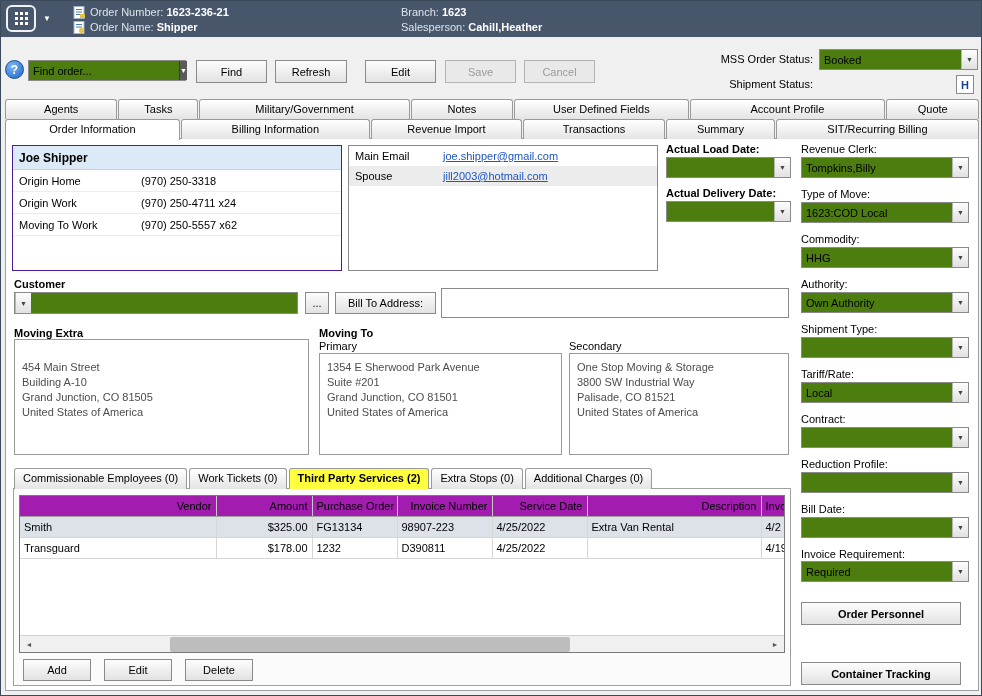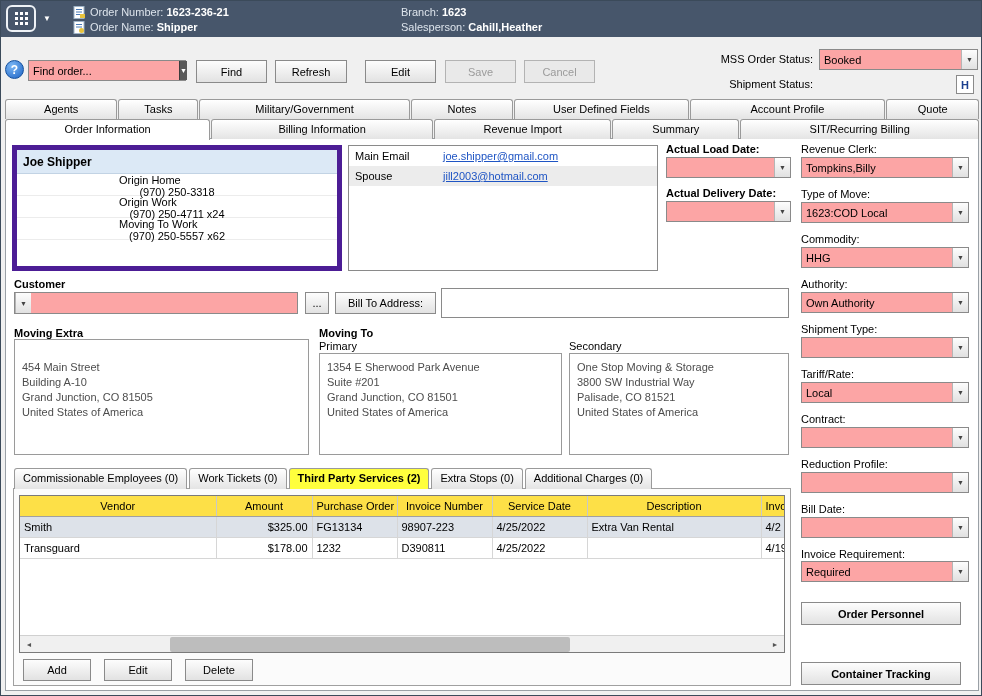--- a/index.html
+++ b/index.html
@@ -13,21 +13,21 @@
   .tb-chevron { position:absolute; left:42px; top:13px; font-size:8px; color:#fff; cursor:pointer; }
   .tb-icon { position:absolute; width:13px; height:13px; }
   .tb-line { position:absolute; white-space:nowrap; }
   .tb-line b { color:#fff; }
   .tb-label { color:#dde4ec; }
 
   
   .help-circle { position:absolute; left:4px; top:59px; width:19px; height:19px; border-radius:50%;
      background:radial-gradient(circle at 35% 30%, #7db8f5, #1b62c4); border:1px solid #14509e;
      color:#fff; font-weight:bold; font-size:12px; display:flex; align-items:center; justify-content:center; cursor:pointer; }
-  .combo { position:absolute; height:21px; background:#fca5a5; border:1px solid #8a8a8a; display:flex; align-items:center; }
+  .combo { position:absolute; height:21px; background:#4d7c0f; border:1px solid #8a8a8a; display:flex; align-items:center; }
   .combo .val { flex:1; padding:0 4px; overflow:hidden; white-space:nowrap; }
   .combo .arrow { width:16px; align-self:stretch; display:flex; align-items:center; justify-content:center;
      background:linear-gradient(#fdfdfd,#e1e1e1); border-left:1px solid #b5b5b5; color:#444; font-size:7px; cursor:pointer; }
   .combo.darkarrow .arrow { background:#5a5a5a; color:#fff; border-left:1px solid #3c3c3c; }
   .find-input { border:none; outline:none; flex:1; padding:0 4px; font:inherit; background:transparent; }
   .btn { position:absolute; height:23px; display:flex; align-items:center; justify-content:center;
      background:linear-gradient(#fdfdfd,#e2e2e2); border:1px solid #8a8a8a; cursor:pointer; }
   .btn.disabled { color:#9b9b9b; background:#e9e9e9; border-color:#b3b3b3; cursor:default; }
   .h-btn { position:absolute; left:955px; top:74px; width:18px; height:19px; background:#fff; border:1px solid #8a8a8a;
      color:#1b3f8f; font-weight:bold; display:flex; align-items:center; justify-content:center; cursor:pointer; }
@@ -38,23 +38,23 @@
   .tab { height:20px; line-height:18px; text-align:center; border:1px solid #9a9a9a; border-bottom:none;
      border-radius:3px 3px 0 0; background:linear-gradient(#ffffff,#e4e4e4); padding:0 4px;
      white-space:nowrap; overflow:hidden; cursor:pointer; }
   .tabrow2 { z-index:2; }
   .tab.active { background:#fff; height:21px; }
 
   
   .content { position:absolute; left:4px; top:137px; width:974px; height:553px; background:#fff; border:1px solid #9aa0a6; }
 
   
-  .contact-card { position:absolute; left:11px; top:144px; width:330px; height:126px; background:#fff; border:5px solid #4c1d95; }
+  .contact-card { position:absolute; left:11px; top:144px; width:330px; height:126px; background:#fff; border:1px solid #4c1d95; }
   .contact-header { height:24px; line-height:24px; background:#dce9f6; border-bottom:1px solid #c2d3e4; font-weight:bold; font-size:12px; padding-left:6px; }
-  .contact-row { height:22px; display:flex; align-items:center; border-bottom:1px solid #ececec;flex-direction:column; }
+  .contact-row { height:22px; display:flex; align-items:center; border-bottom:1px solid #ececec; }
   .contact-row .cl { width:128px; padding-left:6px; }
   
   .email-card { position:absolute; left:347px; top:144px; width:310px; height:126px; background:#fff; border:1px solid #8a8a8a; }
   .email-row { height:20px; display:flex; align-items:center; padding:0 6px; }
   .email-row.alt { background:#ececec; }
   .email-row .cl { width:78px; }
   .link { color:#1f55c4; text-decoration:underline; cursor:pointer;margin-left:10px; }
 
   
   .rp-label { position:absolute; left:800px; white-space:nowrap; }
@@ -72,21 +72,21 @@
   
   .dtabs { position:absolute; left:13px; top:467px; height:21px; display:flex; gap:2px; z-index:2; }
   .dtab { height:21px; line-height:19px; border:1px solid #9a9a9a; border-bottom:none; border-radius:3px 3px 0 0;
      background:linear-gradient(#ffffff,#e4e4e4); padding:0 8px; white-space:nowrap; cursor:pointer; }
   .dtab.active-hl { background:#ffff3d; font-weight:bold; }
 
   
   .detail-panel { position:absolute; left:12px; top:487px; width:778px; height:198px; background:#fbfbfb; border:1px solid #a0a0a0; }
   .grid-box { position:absolute; left:18px; top:494px; width:766px; height:158px; background:#fff; border:1px solid #7a7a7a; overflow:hidden; }
   table.grid { border-collapse:collapse; table-layout:fixed; width:770px; }
-  table.grid th { font-weight:normal; text-align:center; padding:2px 4px; border-right:1px solid #c8c8c8; border-bottom:1px solid #a0a0a0; height:20px; background:#fde047; overflow:hidden; white-space:nowrap; }
+  table.grid th { font-weight:normal; text-align:right; padding:2px 4px; border-right:1px solid #c8c8c8; border-bottom:1px solid #a0a0a0; height:20px; background:#a21caf; overflow:hidden; white-space:nowrap; }
   table.grid td { padding:2px 4px; border-right:1px solid #d6d6d6; border-bottom:1px solid #d6d6d6; height:21px; overflow:hidden; white-space:nowrap; }
   table.grid td:nth-child(2) { text-align:right; }
   tr.sel td { background:#dde2e9; }
   .hscroll { position:absolute; left:0; bottom:0; width:100%; height:17px; background:#f0f0f0; border-top:1px solid #d0d0d0; }
   .sb-btn { position:absolute; top:1px; width:16px; height:15px; display:flex; align-items:center; justify-content:center; font-size:7px; color:#555; background:#f0f0f0; cursor:pointer; }
   .sb-thumb { position:absolute; left:150px; top:1px; width:400px; height:15px; background:#bdbdbd; border-radius:2px; cursor:grab; }
 
   svg { display:block; }
 </style>
 </head>
@@ -175,20 +175,21 @@
     <div class="tab" style="flex:2.23 1 0;">Military/Government</div>
     <div class="tab" style="flex:1.03 1 0;">Notes</div>
     <div class="tab" style="flex:1.83 1 0;">User Defined Fields</div>
     <div class="tab" style="flex:2.07 1 0;">Account Profile</div>
     <div class="tab" style="flex:0.92 1 0;">Quote</div>
   </div>
   <div class="tabrow tabrow2" style="top:118px;">
     <div class="tab active" style="flex:1.75 1 0;">Order Information</div>
     <div class="tab" style="flex:1.90 1 0;">Billing Information</div>
     <div class="tab" style="flex:1.50 1 0;">Revenue Import</div>
+    <div class="tab" style="flex:1.40 1 0;">Transactions</div>
     <div class="tab" style="flex:1.05 1 0;">Summary</div>
     <div class="tab" style="flex:2.05 1 0;">SIT/Recurring Billing</div>
   </div>
 
   <div class="content"></div>
 
   <div class="contact-card">
     <div class="contact-header">Joe Shipper</div>
     <div class="contact-row">
       <span class="cl">Origin Home</span>

